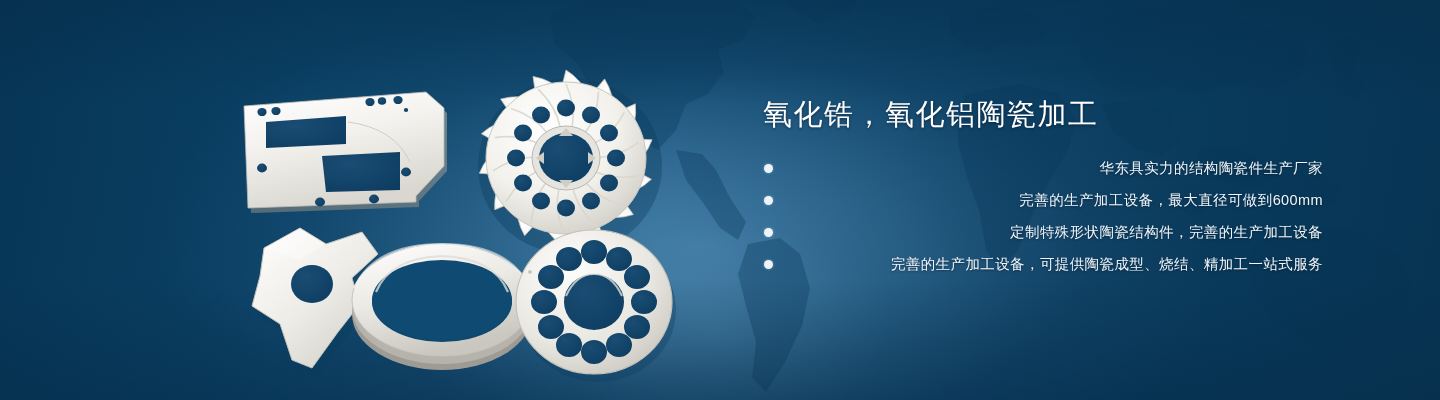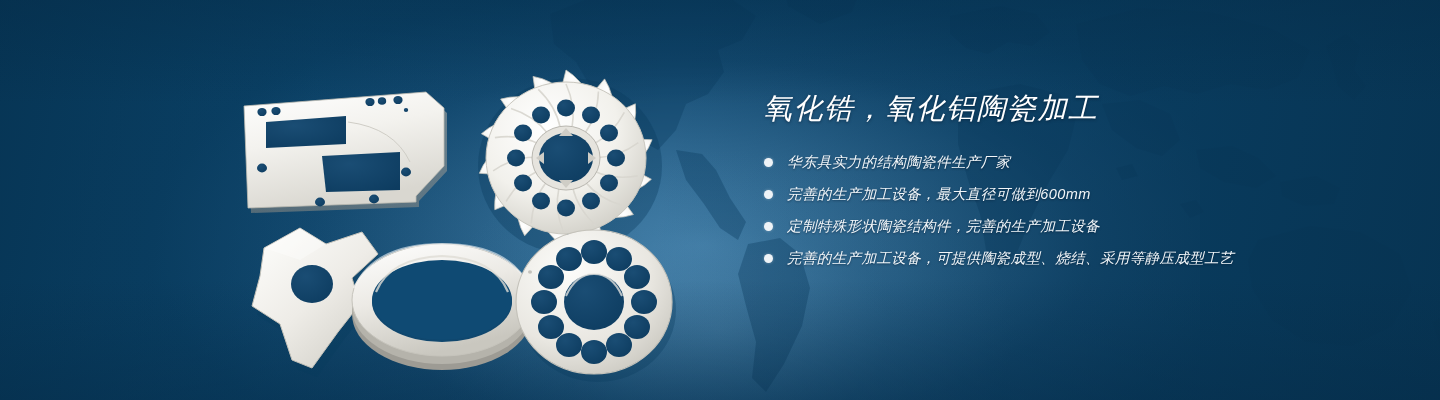--- a/index.html
+++ b/index.html
@@ -64,37 +64,36 @@
     position:absolute;
     left:480px; top:-46px;
     width:1020px; height:470px;
     opacity:.5;
   }
   .world-map svg{width:100%;height:100%;display:block;}
 
   
   .copy{
     position:absolute;
-    left:763px; top:88px;
+    left:763px; top:94px;
     width:560px;
-    font-style:italic;
   }
   .headline{
     color:#ffffff;
     font-size:29px;
     line-height:40px;
     letter-spacing:1.5px;
     font-weight:400;
     margin:0 0 24px 0;
     text-shadow:0 1px 3px rgba(0,20,40,.55);
     white-space:nowrap;
   }
   .bullets{
     list-style:none;
-    margin:0; padding:0;
+    margin:0; padding:0;text-align:right;
   }
   .bullets li{
     position:relative;
     color:#f2f6f9;
     font-size:14.5px;
     line-height:21px;
     padding:0 0 0 24px;
     margin-bottom:11px;
     letter-spacing:.4px;
     white-space:nowrap;
@@ -400,18 +399,18 @@
       <li>
         <span class="dot"></span>
         <span>完善的生产加工设备，最大直径可做到600mm</span>
       </li>
       <li>
         <span class="dot"></span>
         <span>定制特殊形状陶瓷结构件，完善的生产加工设备</span>
       </li>
       <li>
         <span class="dot"></span>
-        <span>完善的生产加工设备，可提供陶瓷成型、烧结、采用等静压成型工艺</span>
+        <span>完善的生产加工设备，可提供陶瓷成型、烧结、精加工一站式服务</span>
       </li>
     </ul>
   </div>
 
 </div>
 
 </body></html>

